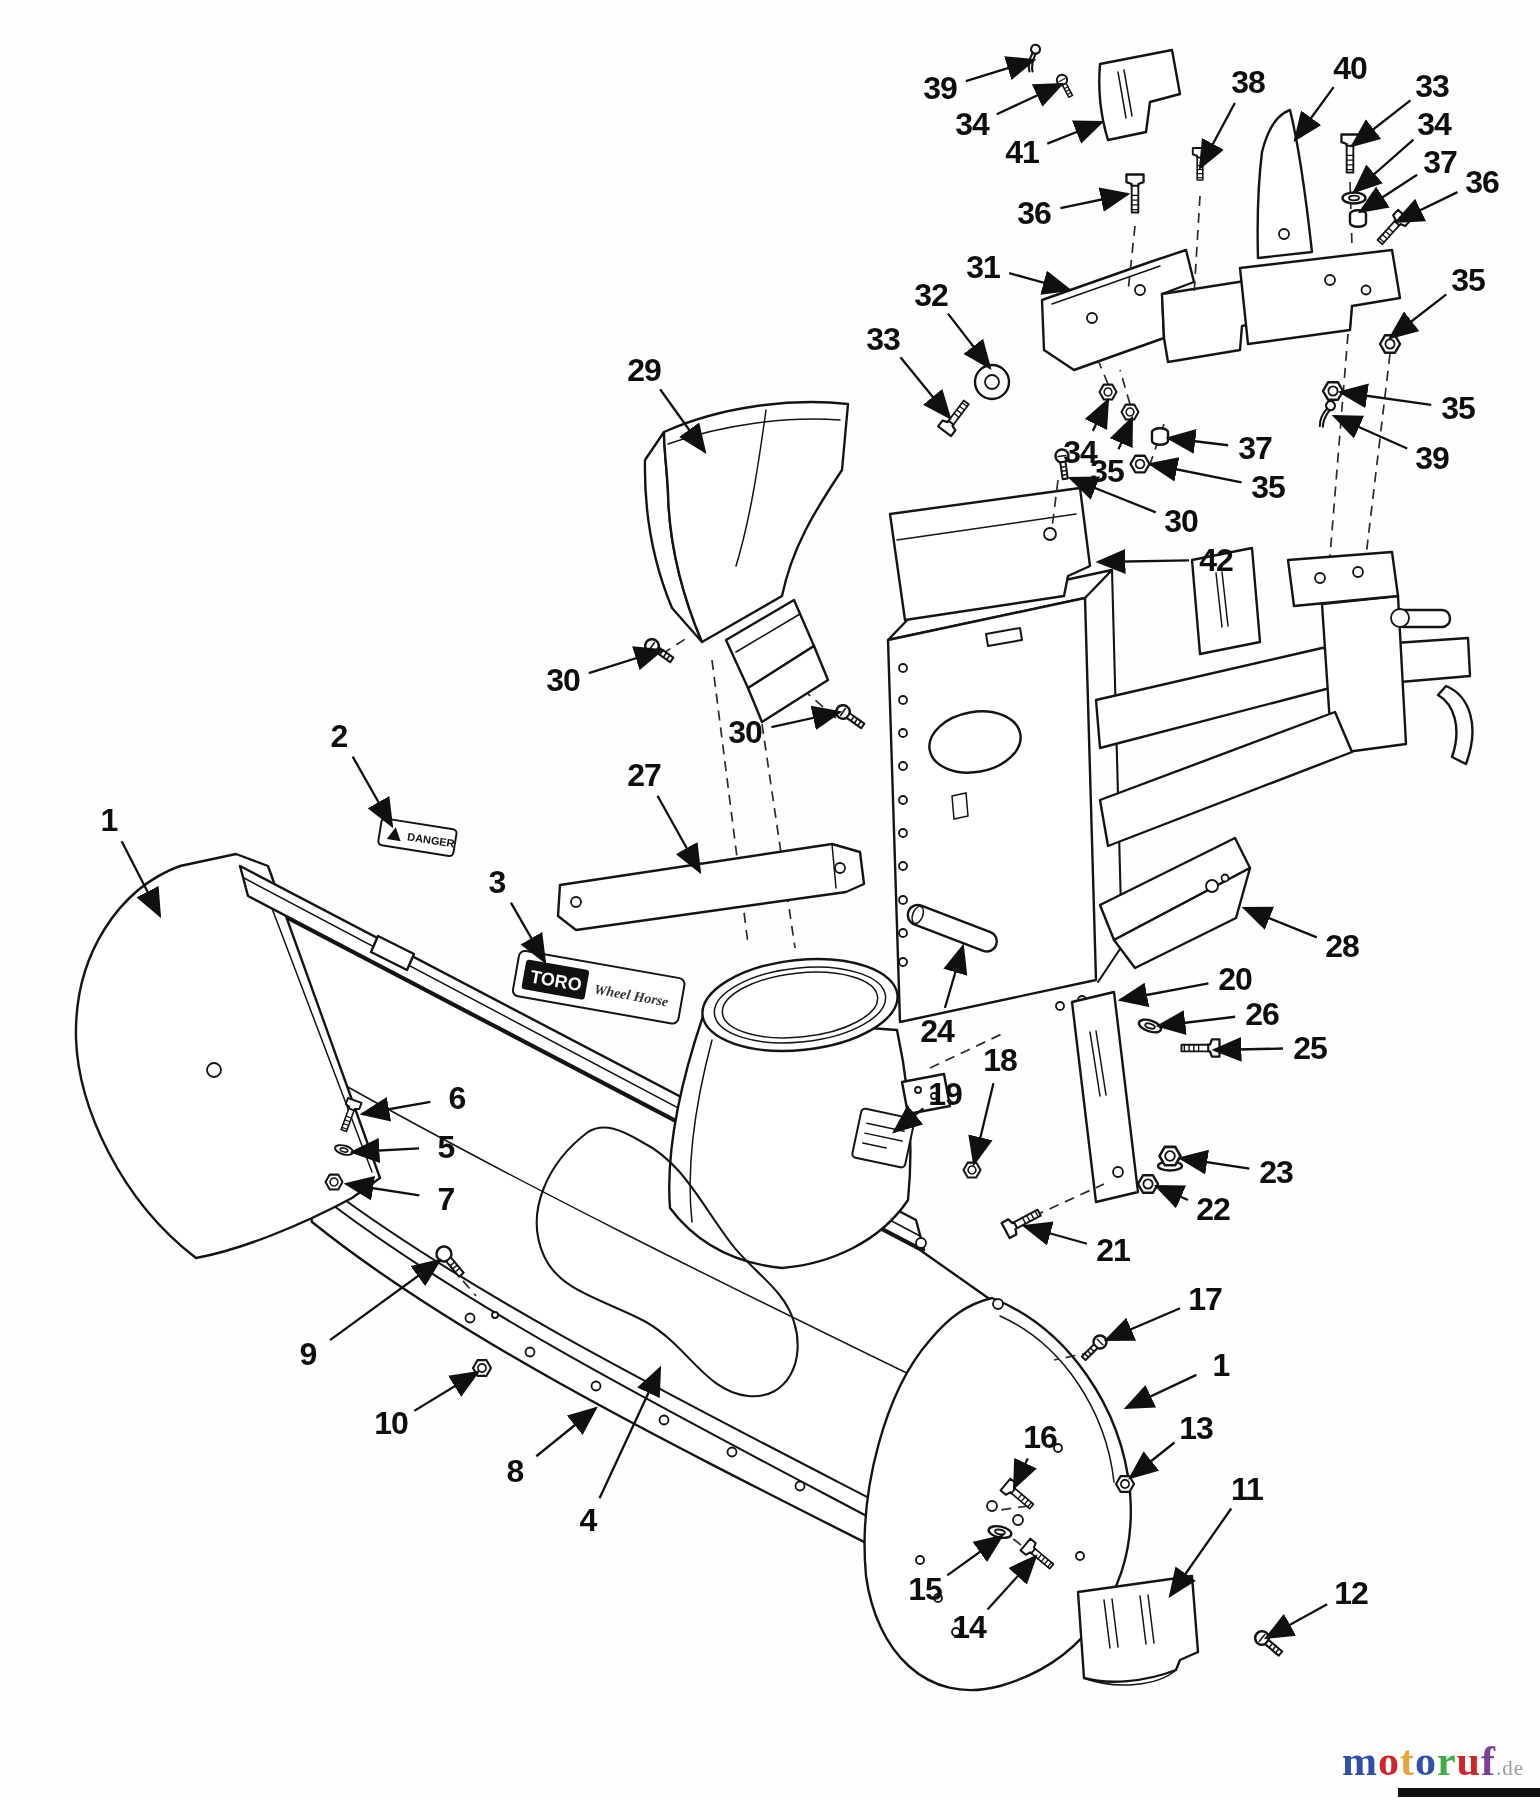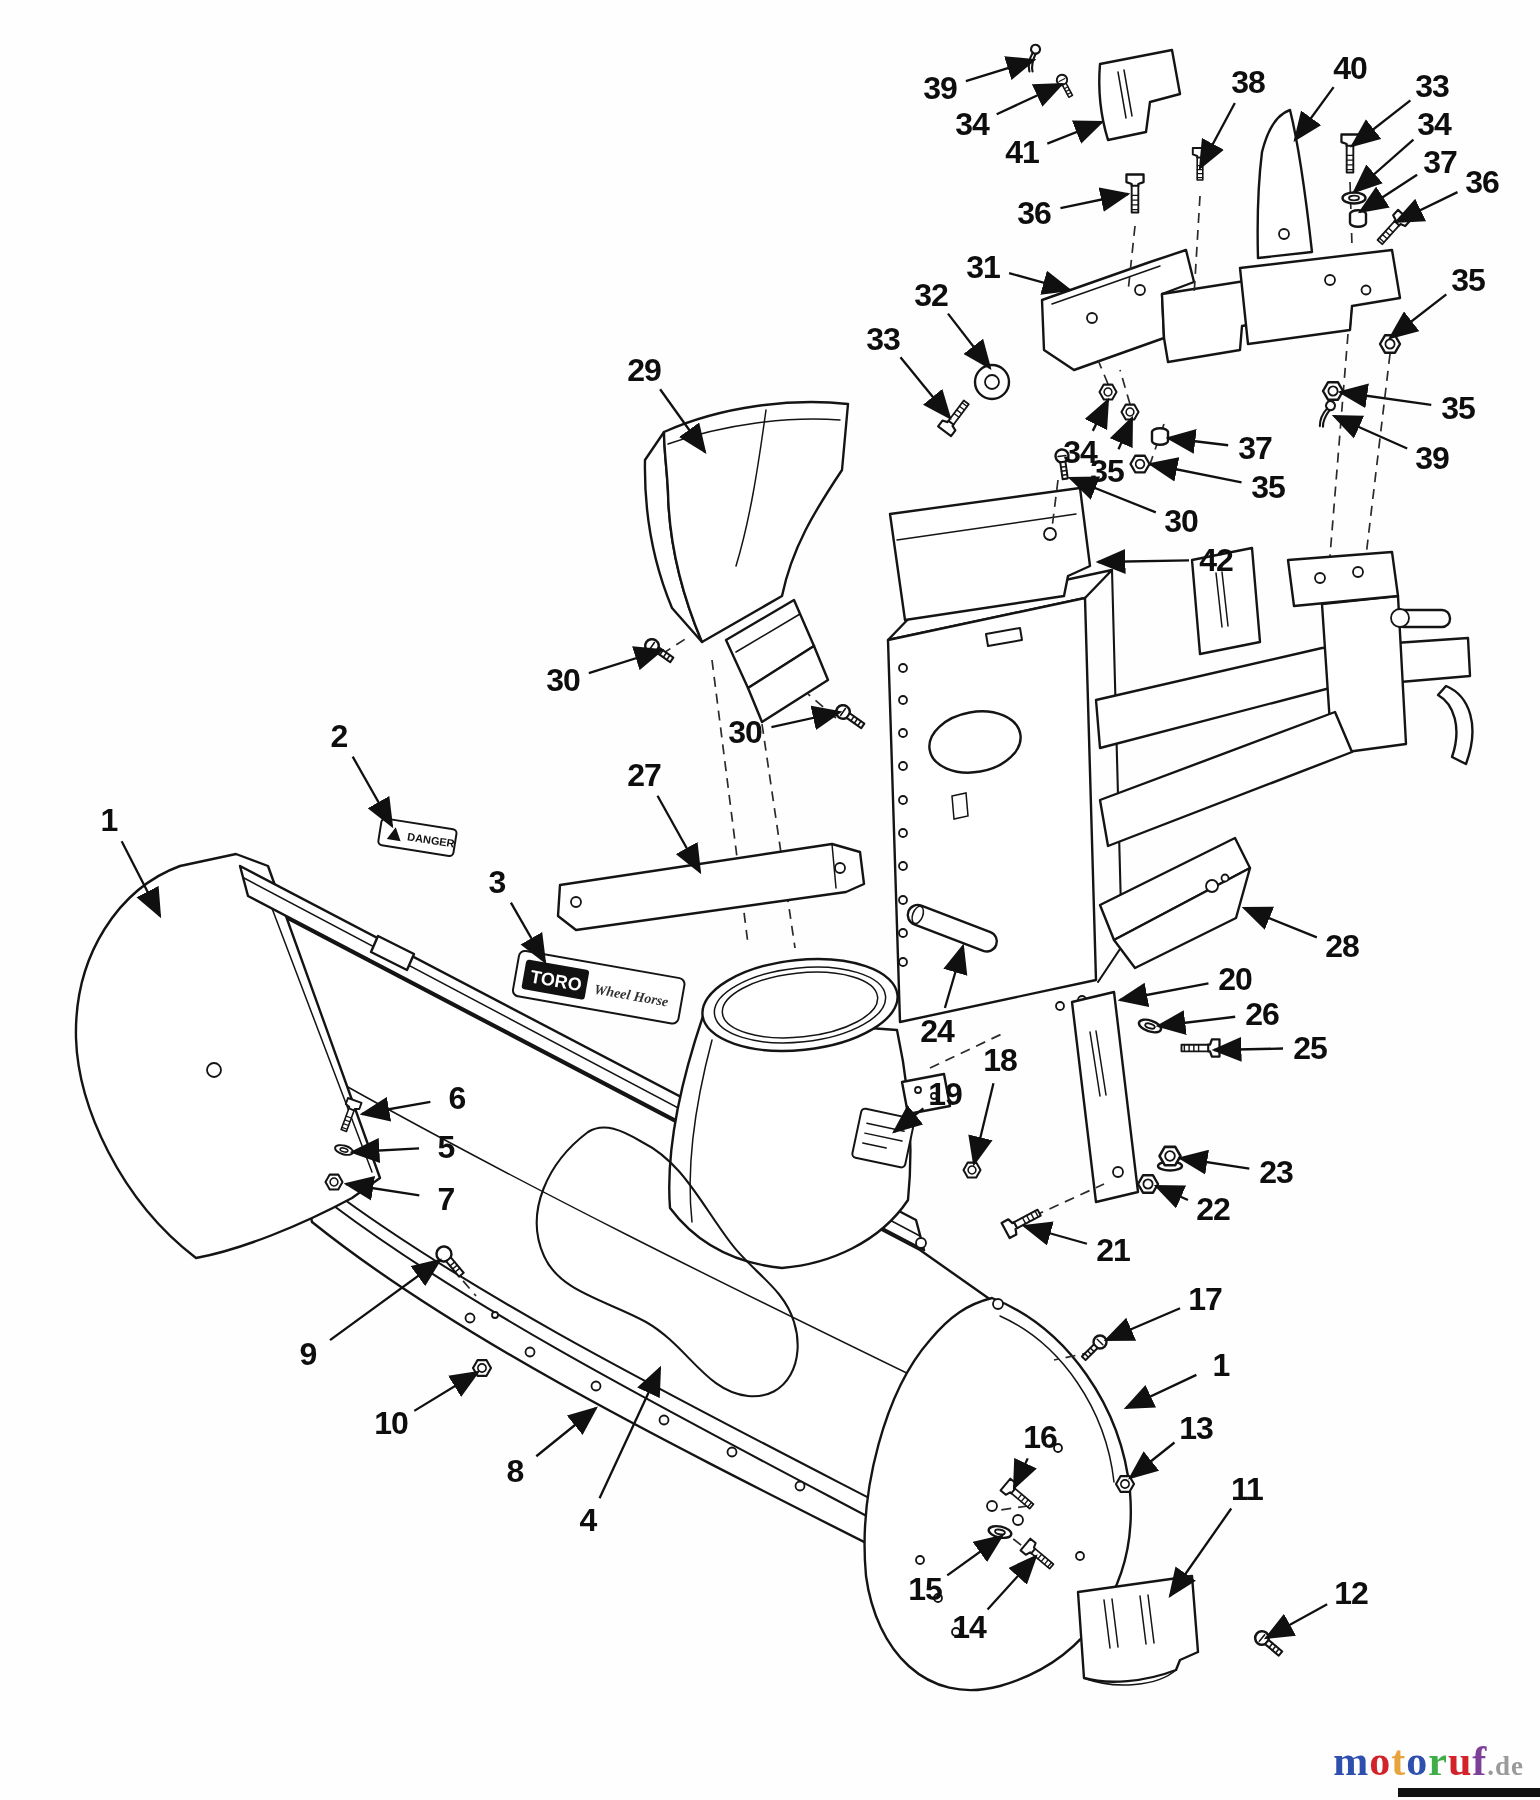--- a/index.html
+++ b/index.html
@@ -15,21 +15,21 @@
   .hole {fill:#fff;stroke:#141414;stroke-width:1.8}
   .dash {fill:none;stroke:#2a2a2a;stroke-width:1.7;stroke-dasharray:10 7}
   .leader{stroke:#101010;stroke-width:2.3}
   .callout-num{font-family:"Liberation Sans",sans-serif;font-weight:700;font-size:32px;
                fill:#0e0e0e;text-anchor:middle;dominant-baseline:central;letter-spacing:-1px}
   .decal-danger-text{font-family:"Liberation Sans",sans-serif;font-weight:700;font-size:11px;fill:#111}
   .decal-toro-text{font-family:"Liberation Sans",sans-serif;font-weight:700;font-size:18px;fill:#fff}
   .decal-sub-text{font-family:"Liberation Serif",serif;font-style:italic;font-weight:700;font-size:14px;fill:#333}
   .watermark{position:absolute;right:16px;bottom:18px;font-family:"Liberation Serif",serif;
              font-weight:700;font-size:42px;line-height:1;letter-spacing:1px;cursor:pointer;user-select:none}
-  .watermark .tld{font-size:27px;font-weight:700}
+  .watermark .tld{font-size:21px;font-weight:400}
 </style>
 </head>
 <body>
 
 <div class="stage">
 <svg class="drawing-root" viewBox="0 0 1540 1800">
   <defs>
     <marker id="arrow" viewBox="0 0 12 10" refX="11" refY="5" markerWidth="13" markerHeight="11" orient="auto-start-reverse">
       <path d="M0,0 L12,5 L0,10 Z" fill="#101010"></path>
     </marker>

